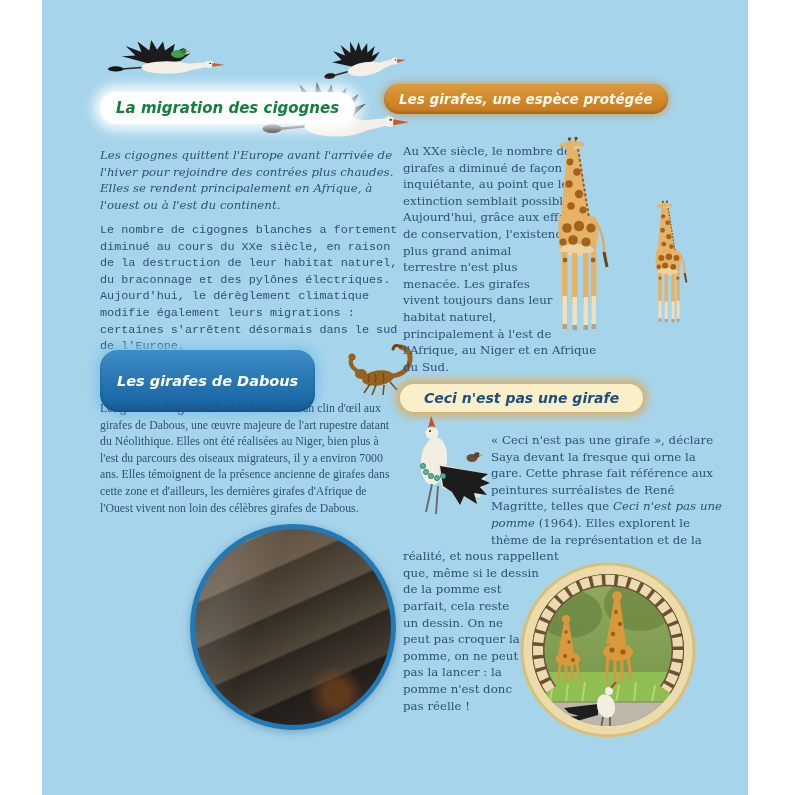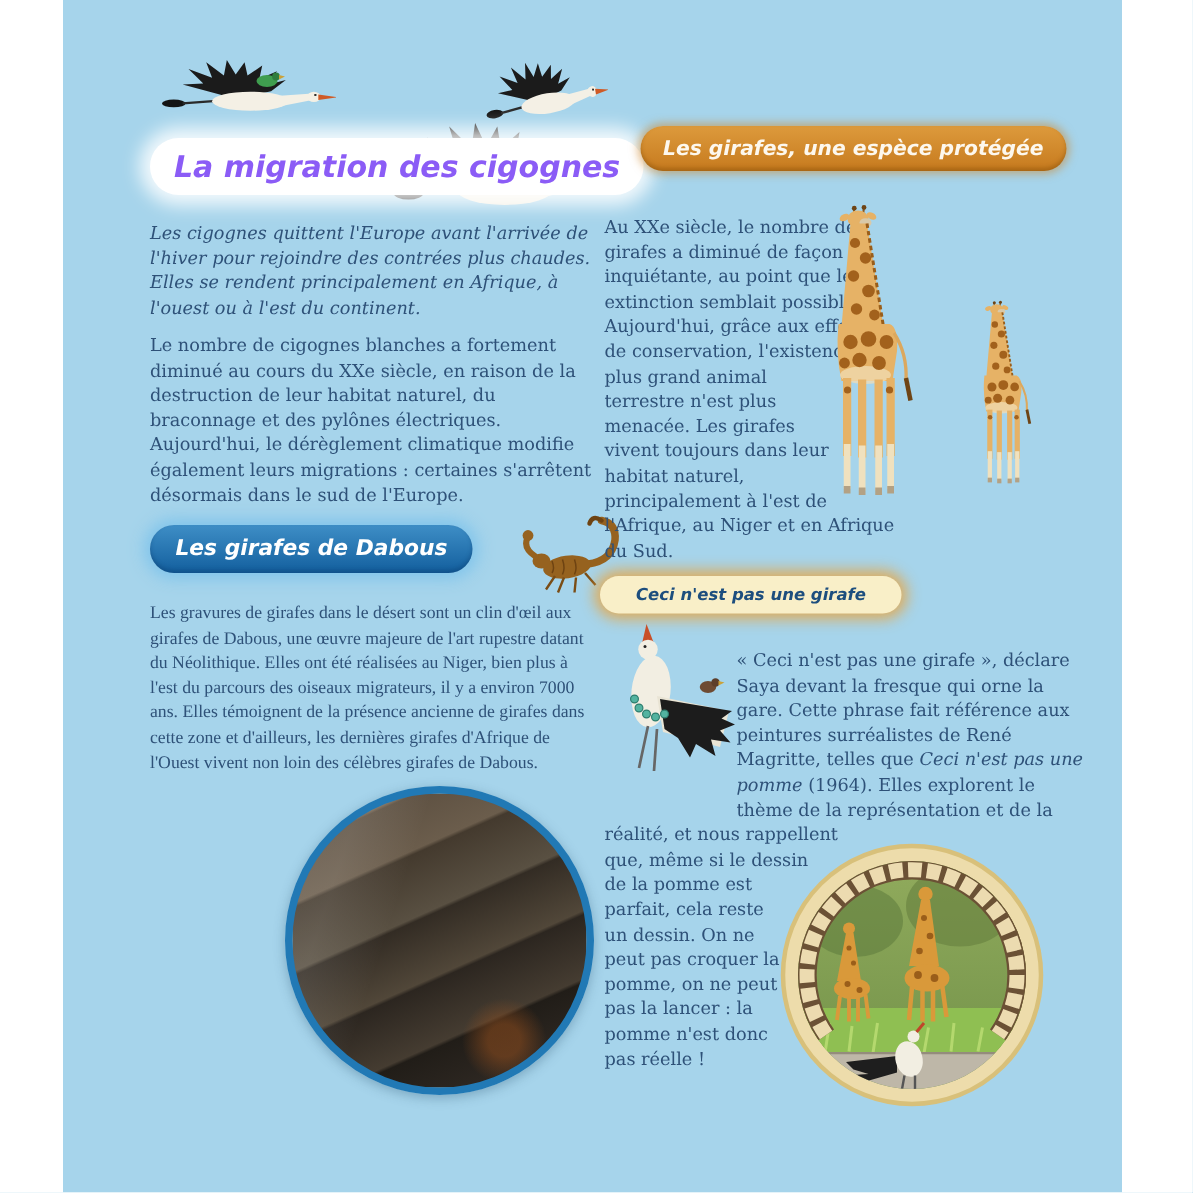--- a/index.html
+++ b/index.html
@@ -6,27 +6,27 @@
   .canvas{position:relative;width:795px;height:795px;background:#ffffff;overflow:hidden;
           font-family:"DejaVu Serif", serif;}
   .page{position:absolute;left:42px;top:0;width:706px;height:795px;background:#a6d4eb;}
   .abs{position:absolute;}
   
   .body-text{color:#2e5178;font-size:11.8px;line-height:16.6px;text-align:left;}
   .body-text .ital{font-style:italic;}
   
   .pill{display:inline-block;font-family:"DejaVu Sans", sans-serif;font-style:italic;font-weight:700;
         white-space:nowrap;}
-  .pill-cloud{background:#ffffff;color:#8b5cf6;font-size:20px;padding:7px 16px;border-radius:20px;
+  .pill-cloud{background:#ffffff;color:#15803d;font-size:15px;padding:7px 16px;border-radius:20px;
         box-shadow:0 0 12px 7px rgba(255,255,255,0.85);}
   .pill-orange{background:linear-gradient(#dd9a3c,#c67a1e);color:#fdf8ee;font-size:13.5px;
         padding:7px 15px;border-radius:16px;box-shadow:0 0 6px 2px rgba(205,135,45,0.55), inset 0 -2px 3px rgba(120,70,5,0.4);}
   .pill-blue{background:linear-gradient(#3e8ec6,#135f9e);color:#ffffff;font-size:14.5px;
-        padding:8px 17px;border-radius:18px;box-shadow:0 0 10px 4px rgba(125,195,235,0.9), inset 0 -2px 3px rgba(10,60,110,0.4);}
-  .pill-cream{background:#f9efc8;color:#1d4e7e;font-size:11px;padding:6px 24px;border-radius:14px;
+        padding:23px 17px;border-radius:18px;box-shadow:0 0 10px 4px rgba(125,195,235,0.9), inset 0 -2px 3px rgba(10,60,110,0.4);}
+  .pill-cream{background:#f9efc8;color:#1d4e7e;font-size:14px;padding:6px 24px;border-radius:14px;
         box-shadow:0 0 9px 4px rgba(235,164,60,0.8);}
   
   .d-sp1{float:right;width:0;height:124px;}
   .d-sp2{float:right;clear:right;width:210px;height:210px;
          shape-outside:circle(105px at 103px 103px);shape-margin:5px;}
   .g-sp1{float:right;width:0;height:100px;}
   .g-sp2{float:right;clear:right;width:34px;height:66px;}
   .s-stork{float:left;width:88px;height:100px;}
   .m-sp1{float:right;width:0;height:130px;}
   .m-sp2{float:right;clear:right;width:203px;height:260px;
@@ -88,21 +88,21 @@
       <circle cx="105" cy="33" r="4.6" fill="#f4f0e5"></circle>
       <circle cx="106" cy="31.5" r="0.9" fill="#222"></circle>
       <polygon points="108,31 121,33.5 108,36" fill="#cf5a26"></polygon>
     </svg>
   </div>
 
   <div class="abs" style="left:100px;top:92px;">
     <span class="pill pill-cloud">La migration des cigognes</span>
   </div>
   <div class="abs body-text" style="left:100px;top:147px;width:296px;font-style:italic;">Les cigognes quittent l'Europe avant l'arrivée de l'hiver pour rejoindre des contrées plus chaudes. Elles se rendent principalement en Afrique, à l'ouest ou à l'est du continent.</div>
-  <div class="abs body-text" style="left:100px;top:222px;width:300px;">Le nombre de cigognes blanches a fortement diminué au cours du XXe siècle, en raison de la destruction de leur habitat naturel, du braconnage et des pylônes électriques. Aujourd'hui, le dérèglement climatique modifie également leurs migrations : certaines s'arrêtent désormais dans le sud de l'Europe.</div>
+  <div class="abs body-text" style="left:100px;top:222px;width:300px;font-family:Liberation Mono, monospace;">Le nombre de cigognes blanches a fortement diminué au cours du XXe siècle, en raison de la destruction de leur habitat naturel, du braconnage et des pylônes électriques. Aujourd'hui, le dérèglement climatique modifie également leurs migrations : certaines s'arrêtent désormais dans le sud de l'Europe.</div>
 
   <div class="abs" style="left:100px;top:350px;">
     <span class="pill pill-blue">Les girafes de Dabous</span>
   </div>
   <div class="abs" style="left:346px;top:340px;width:72px;height:58px;">
     <svg viewBox="0 0 72 58" width="72" height="58">
       <path d="M46,36 Q62,34 64,20 Q65,9 55,7" fill="none" stroke="#96621f" stroke-width="5" stroke-linecap="round"></path>
       <path d="M55,7 Q49,3 47,9" fill="none" stroke="#6e4312" stroke-width="3" stroke-linecap="round"></path>
       <ellipse cx="32" cy="38" rx="16" ry="7.5" fill="#96621f" transform="rotate(-8 32 38)"></ellipse>
       <path d="M22,34 q2,5 0,8 M29,33 q2,6 0,10 M37,33 q2,6 0,10" stroke="#6e4312" stroke-width="1" fill="none"></path>
@@ -110,21 +110,21 @@
       <path d="M11,31 Q2,25 6,18" fill="none" stroke="#96621f" stroke-width="4" stroke-linecap="round"></path>
       <circle cx="6" cy="17" r="3.6" fill="#96621f"></circle>
       <path d="M24,44 L18,53 M30,45 L26,55 M38,45 L37,55 M44,42 L51,50" stroke="#7a4d16" stroke-width="1.6"></path>
     </svg>
   </div>
   <div class="abs body-text" style="left:100px;top:400px;width:300px;font-family:Liberation Serif, serif;">
     <span class="d-sp1"></span><span class="d-sp2"></span><span>Les gravures de girafes dans le désert sont un clin d'œil aux girafes de Dabous, une œuvre majeure de l'art rupestre datant du Néolithique. Elles ont été réalisées au Niger, bien plus à l'est du parcours des oiseaux migrateurs, il y a environ 7000 ans. Elles témoignent de la présence ancienne de girafes dans cette zone et d'ailleurs, les dernières girafes d'Afrique de l'Ouest vivent non loin des célèbres girafes de Dabous.</span>
   </div>
   <div class="abs rock" style="left:190px;top:524px;"></div>
 
-  <div class="abs" style="left:427px;top:84px;">
+  <div class="abs" style="left:384px;top:84px;">
     <span class="pill pill-orange">Les girafes, une espèce protégée</span>
   </div>
   <div class="abs body-text" style="left:403px;top:143px;width:194px;">
     <span class="g-sp1"></span><span class="g-sp2"></span><span>Au XXe siècle, le nombre de girafes a diminué de façon inquiétante, au point que leur extinction semblait possible. Aujourd'hui, grâce aux efforts de conservation, l'existence du plus grand animal terrestre n'est plus menacée. Les girafes vivent toujours dans leur habitat naturel, principalement à l'est de l'Afrique, au Niger et en Afrique du Sud.</span>
   </div>
   <div class="abs" style="left:530px;top:136px;width:175px;height:200px;">
     <svg viewBox="0 0 175 200" width="175" height="200">
       <g id="giraffe">
         <path d="M39,3 l1.5,6 M46,2.5 l-1,6.5" stroke="#8a5a20" stroke-width="1.4"></path>
         <circle cx="39.5" cy="2.8" r="1.6" fill="#6e4415"></circle>

